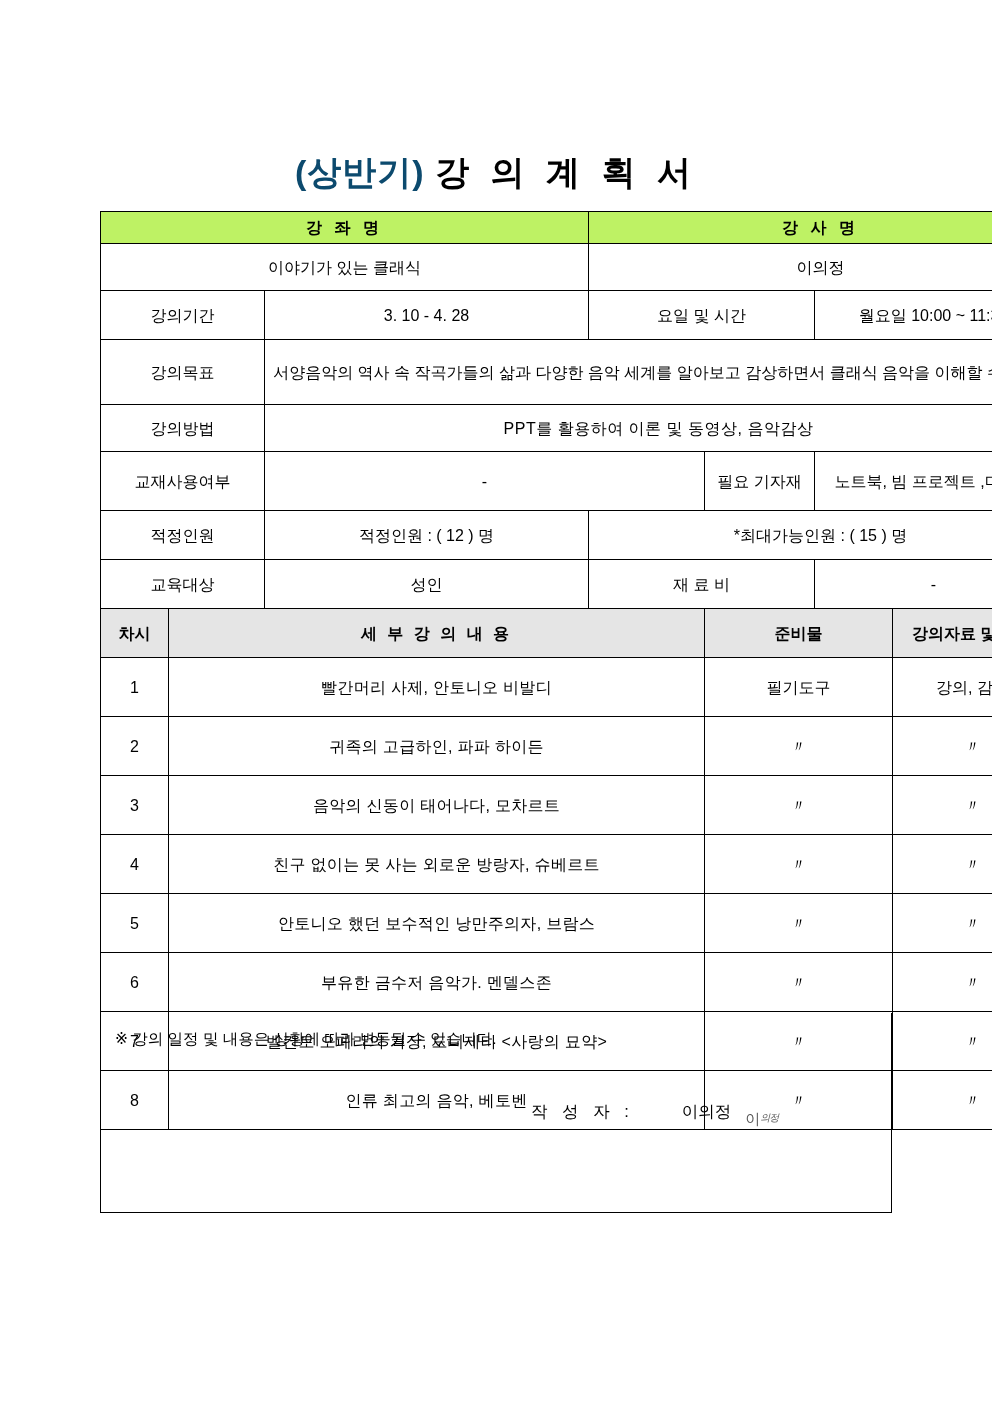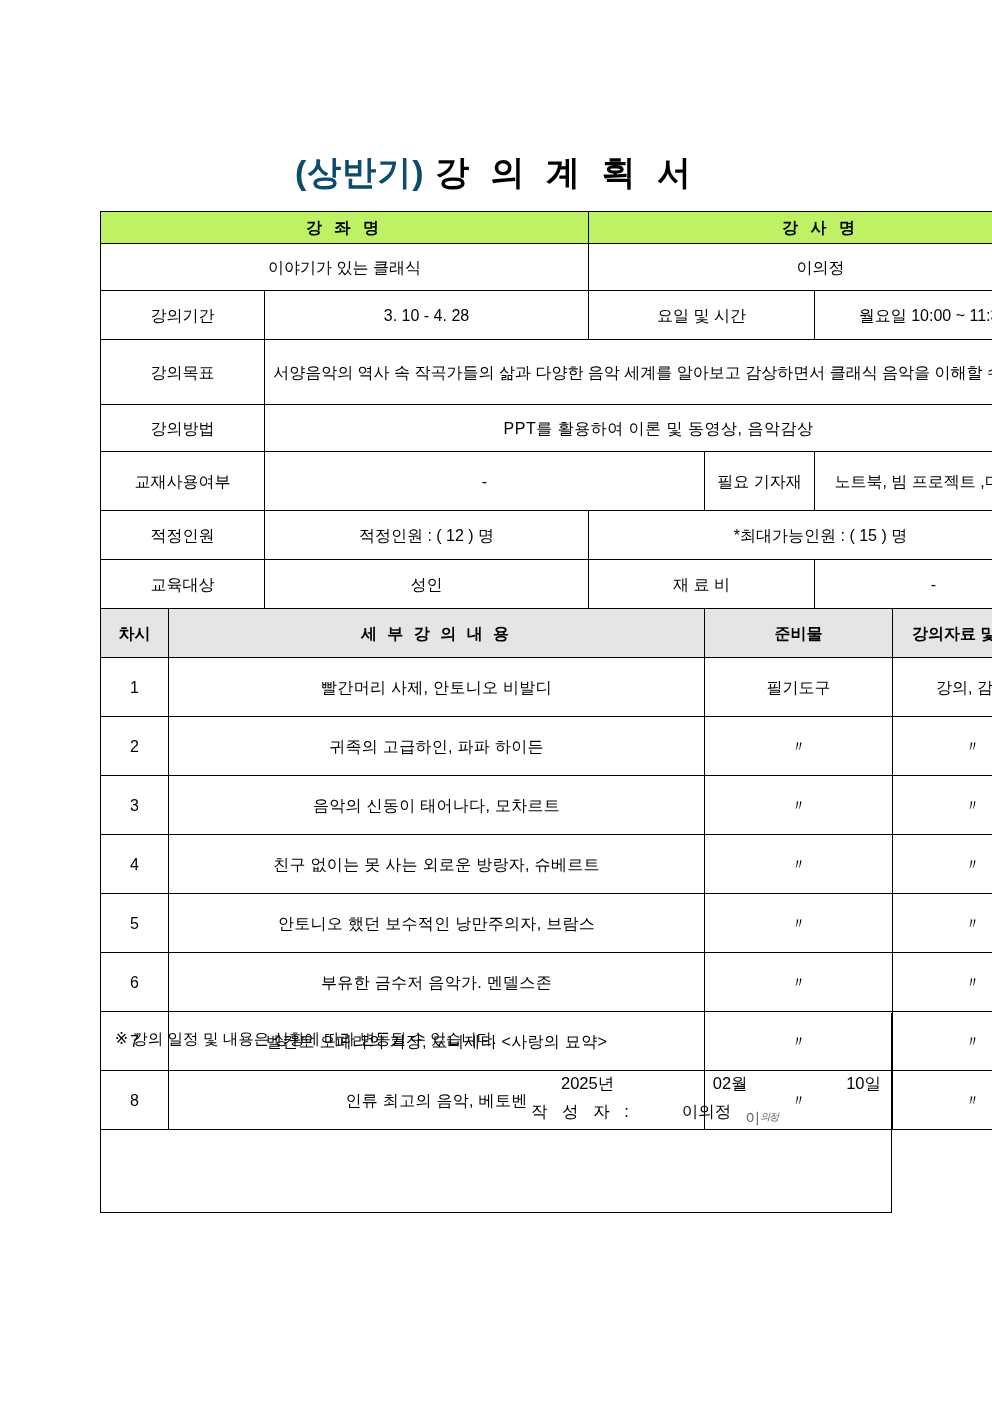--- a/index.html
+++ b/index.html
@@ -129,21 +129,21 @@
     display: flex;
     justify-content: space-between;
   }
   .sign-row {
     position: absolute;
     left: 430px;
     top: 88px;
     width: 360px;
     font-size: 16.5px;
     display: flex;
-    align-items: center;
+    align-items: flex-end;
   }
   .sign-label {
     letter-spacing: 5px;
     white-space: nowrap;
   }
   .sign-name {
     margin-left: 48px;
     white-space: nowrap;
   }
   .stamp {
@@ -286,25 +286,20 @@
         <td class="cell-content" colspan="4">인류 최고의 음악, 베토벤</td>
         <td class="ditto" colspan="2">〃</td>
         <td class="ditto">〃</td>
       </tr>
     </tbody>
   </table>
 
   <div class="note-box">
     <div class="note-text">※ 강의 일정 및 내용은 상황에 따라 변동될 수 있습니다.</div>
 
-    <div class="sign-date">
-      <span>2025년</span>
-      <span>02월</span>
-      <span>10일</span>
-    </div>
 
     <div class="sign-row">
       <span class="sign-label">작 성 자 :</span>
       <span class="sign-name">이의정</span>
       <span class="stamp">
         <span>이</span><span class="inner">의정</span>
       </span>
     </div>
 
   </div>

